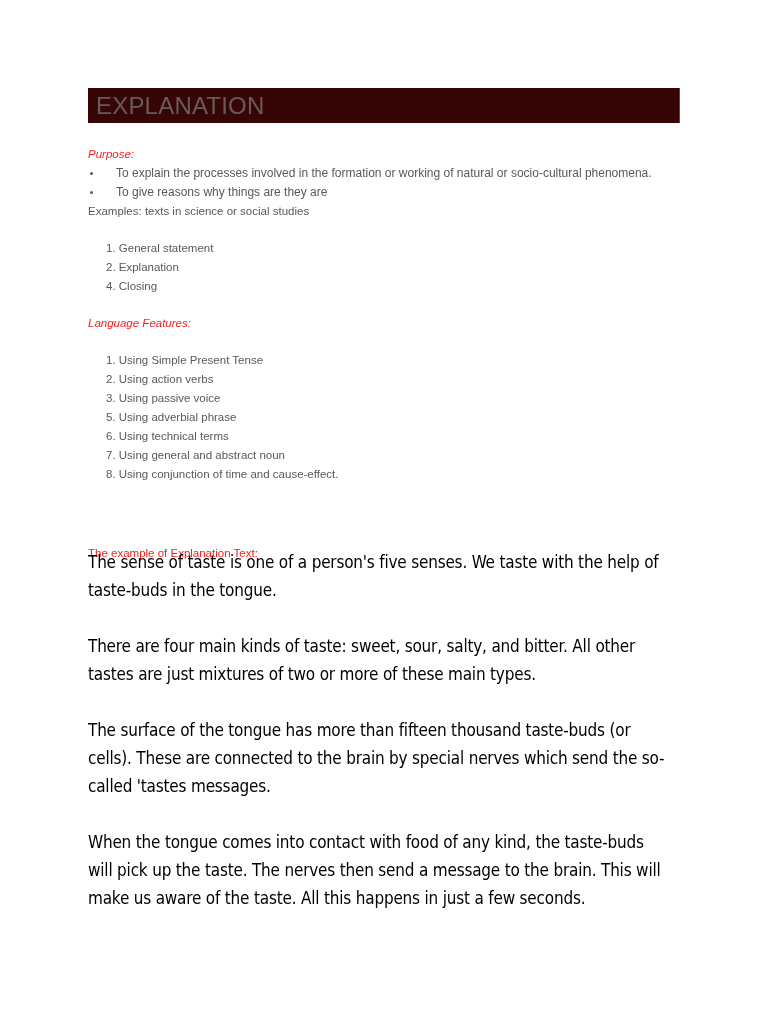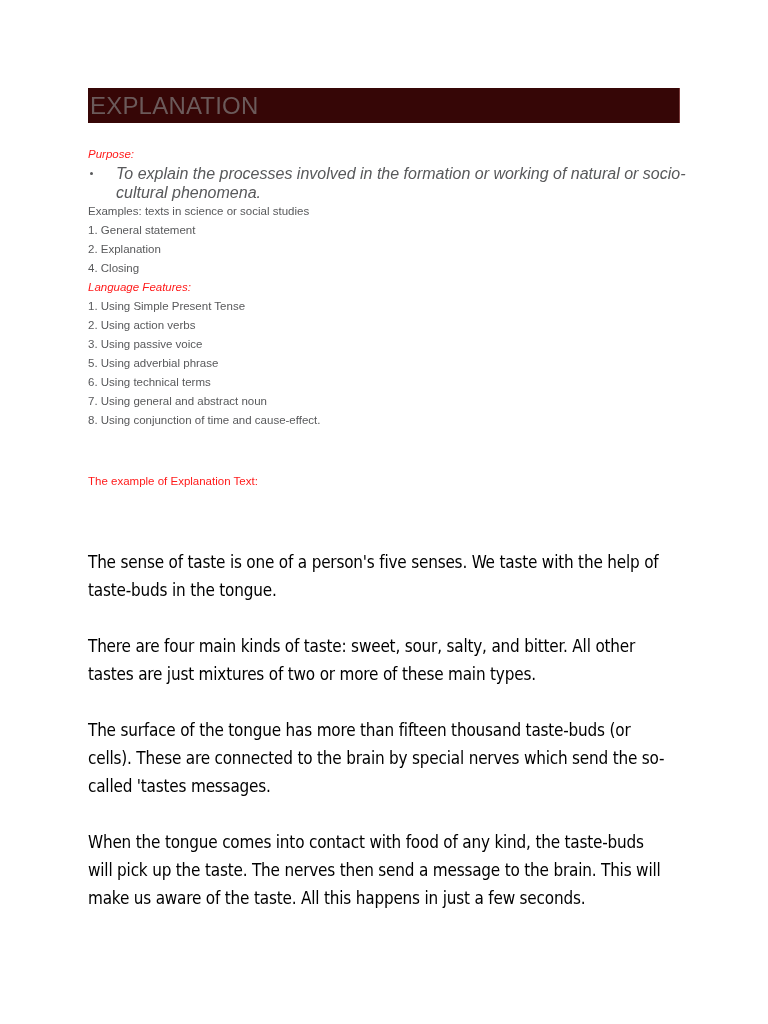--- a/index.html
+++ b/index.html
@@ -34,21 +34,21 @@
     background: #360606;
     border-right: 1px solid #7a3b3b;
     box-sizing: border-box;
     display: flex;
     align-items: center;
   }
   .title-bar .title-text {
     font-size: 24px;
     letter-spacing: 0.2px;
     color: #6b5a5a;
-    padding-left: 2px;
+    padding-left: 8px;
     font-weight: 400;
     line-height: 1;
   }
 
   
   .content {
     position: absolute;
     left: 88px;
     top: 145px;
     width: 600px;
@@ -76,38 +76,37 @@
   }
 
   ul.bullets {
     list-style: none;
     margin: 0;
     padding: 0;
   }
   ul.bullets li {
     position: relative;
     color: #58595b;
-    font-size: 16px;
+    font-size: 12px;
     line-height: 19px;
     padding-left: 28px;
-    font-style: italic;
   }
   ul.bullets li .dot {
     position: absolute;
     left: 2px;
     top: 8px;
     width: 3px;
     height: 3px;
     background: #58595b;
     border-radius: 50%;
   }
 
   ol.numlist {
     list-style: none;
-    margin: 0;
+    margin: 18px;
     padding: 0;
   }
   ol.numlist li {
     color: #58595b;
     font-size: 11.5px;
     line-height: 19px;
   }
   .gap-before-example { height: 42px; }
 
   
@@ -141,20 +140,24 @@
 
   <div class="content">
 
     <div class="red-head">Purpose:</div>
 
     <ul class="bullets">
       <li>
         <span class="dot"></span>
         <span>To explain the processes involved in the formation or working of natural or socio-cultural phenomena.</span>
       </li>
+      <li>
+        <span class="dot"></span>
+        <span>To give reasons why things are they are</span>
+      </li>
     </ul>
 
     <div class="plain">Examples: texts in science or social studies</div>
 
 
     <ol class="numlist">
       <li>1. General statement</li>
       <li>2. Explanation</li>
       <li>4. Closing</li>
     </ol>

